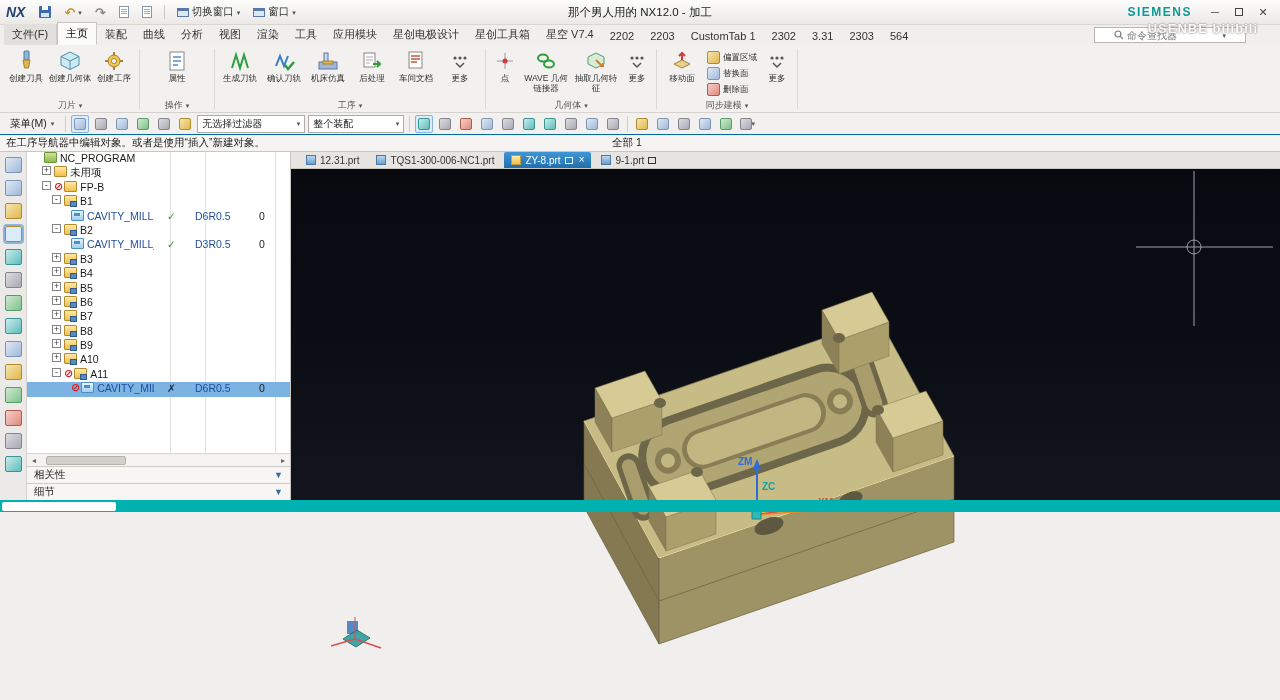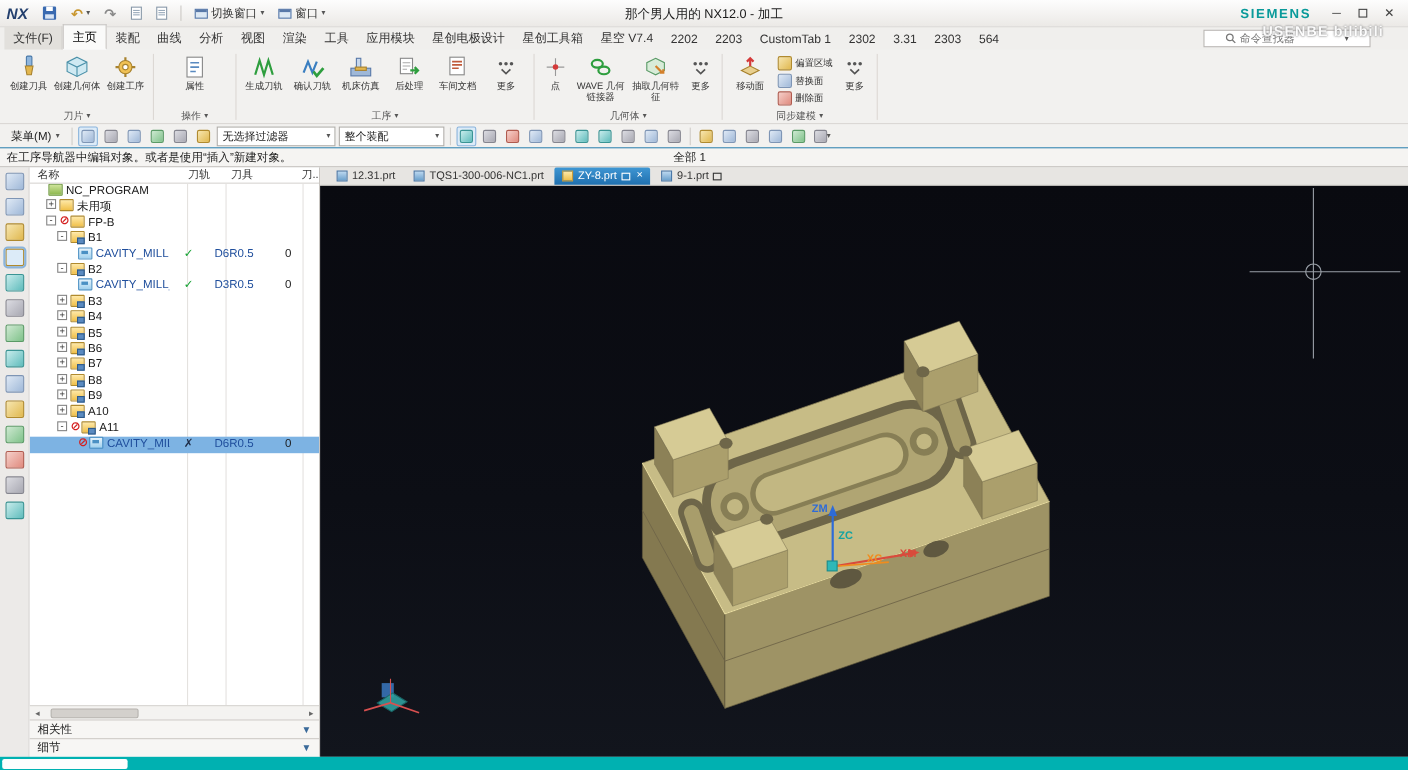--- a/index.html
+++ b/index.html
@@ -1,17 +1,17 @@
 <!DOCTYPE html>
 <html><head>
 <meta charset="utf-8">
 <style>
   *{margin:0;padding:0;box-sizing:border-box;font-family:"Liberation Sans","DejaVu Sans",sans-serif;}
   html,body{width:1280px;height:700px;overflow:hidden;background:#f0efed;}
-  .app{width:1280px;height:700px;display:flex;flex-direction:column;position:relative;font-size:11px;color:#222;}
+  .app{width:1280px;height:512px;display:flex;flex-direction:column;position:relative;font-size:11px;color:#222;}
 
   
   .titlebar{height:25px;background:linear-gradient(#fdfdfd,#ebe9e6);display:flex;align-items:center;padding:0 6px;border-bottom:1px solid #d8d5d2;position:relative;flex:none;}
   .nx-logo{font-weight:bold;font-style:italic;font-size:14px;color:#24406e;margin-right:10px;}
   .qat{display:flex;align-items:center;gap:5px;z-index:2;}
   .sep{width:1px;height:14px;background:#ccc9c5;margin:0 3px;}
   .tbbtn{display:flex;align-items:center;gap:3px;font-size:10.5px;color:#333;padding:1px 4px;border-radius:2px;}
   .caret{font-size:7px;color:#555;line-height:1;}
   .i-save{width:12px;height:12px;background:#3a6ab0;position:relative;border-radius:1px;}
   .i-save::before{content:"";position:absolute;left:3px;top:0;width:6px;height:4px;background:#fff;}
@@ -506,26 +506,20 @@
       <span class="ri gT"></span>
       <span class="ri gA"></span>
       <span class="ri gB"></span>
       <span class="ri gC"></span>
       <span class="ri gD"></span>
       <span class="ri gE"></span>
       <span class="ri gT"></span>
     </div>
 
     <div class="navpanel">
-      <div class="np-cols">
-        <span class="hc-name">名称</span>
-        <span class="hc-tp">刀轨</span>
-        <span class="hc-tool">刀具</span>
-        <span class="hc-ov">刀..</span>
-      </div>
       <div class="np-tree">
         <div class="colline" style="left:143px;"></div>
         <div class="colline" style="left:178px;"></div>
         <div class="colline" style="left:248px;"></div>
 
         <div class="trow lvl0">
             <span class="exp"></span>
             <span class="ti program"></span>
             <span class="tname">NC_PROGRAM</span>
           </div>

